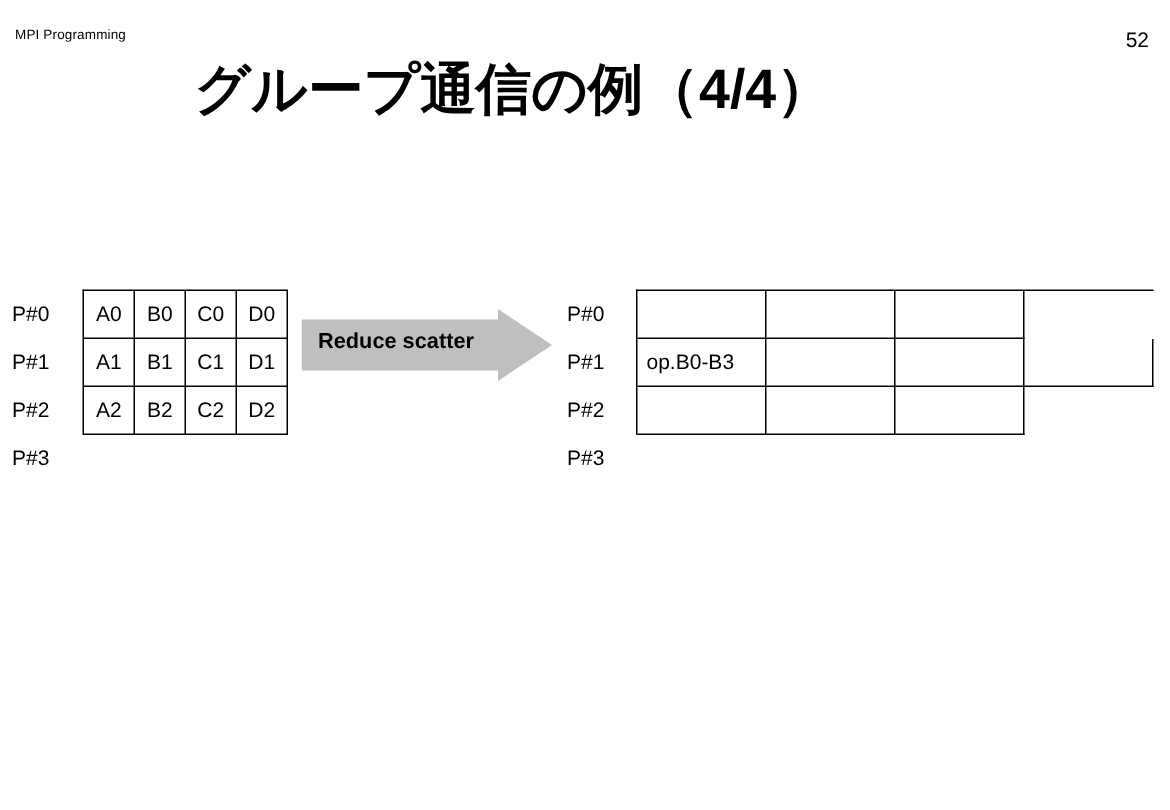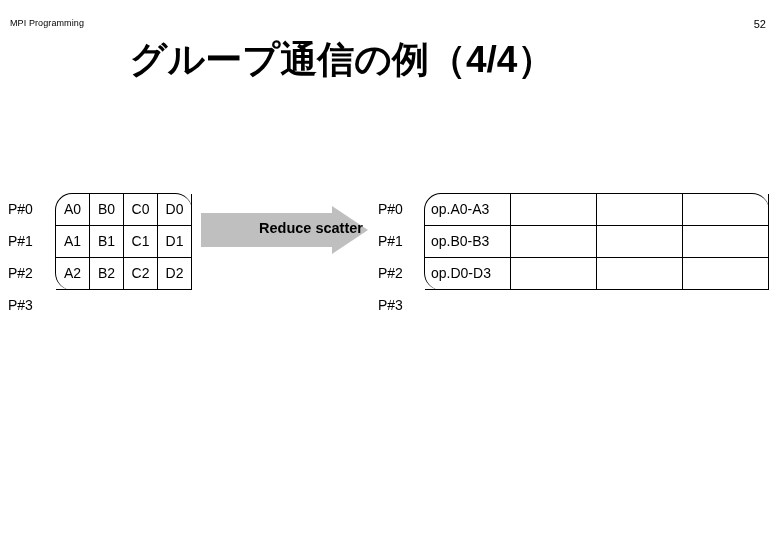--- a/index.html
+++ b/index.html
@@ -30,21 +30,21 @@
     top: 2px;
     font-size: 9px;
     font-weight: normal;
     letter-spacing: 0.1px;
     white-space: nowrap;
   }
   .header-page {
     position: absolute;
     right: 14px;
     top: 2px;
-    font-size: 11px;
+    font-size: 14px;
     font-weight: normal;
   }
 
   
   .slide-title {
     position: absolute;
     top: 38px;
     left: 0;
     width: 684px;
     text-align: center;
@@ -80,21 +80,20 @@
     white-space: nowrap;
   }
 
   
   .grid {
     position: absolute;
     border-top: 1px solid #000;
     border-left: 1px solid #000;
     background: #fff;
     box-sizing: border-box;
-    border-radius: 17px;
   }
   .grid.left  { left: 55px;  top: 193px; }
   .grid.right { left: 424px; top: 193px; }
   .grid-row {
     display: flex;
   }
   .cell {
     height: 32px;
     box-sizing: border-box;
     border-right: 1px solid #000;
@@ -122,21 +121,20 @@
   .arrow-label {
     position: absolute;
     left: 212px;
     top: 218px;
     width: 140px;
     font-size: 14.5px;
     font-weight: bold;
     text-align: left;
     line-height: 20px;
     white-space: nowrap;
-    margin-left: 47px;
   }
 </style>
 </head>
 <body>
 
 <div class="slide-header">
   <div class="header-title">MPI Programming</div>
   <div class="header-page">52</div>
 </div>
 
@@ -181,32 +179,30 @@
 
   <div class="proc-labels right">
     <div class="proc-label">P#0</div>
     <div class="proc-label">P#1</div>
     <div class="proc-label">P#2</div>
     <div class="proc-label">P#3</div>
   </div>
 
   <div class="grid right">
     <div class="grid-row">
-      <div class="cell">op.A0-A3</div>
       <div class="cell"></div>
       <div class="cell"></div>
       <div class="cell"></div>
     </div>
     <div class="grid-row">
       <div class="cell">op.B0-B3</div>
       <div class="cell"></div>
       <div class="cell"></div>
       <div class="cell"></div>
     </div>
     <div class="grid-row">
-      <div class="cell">op.D0-D3</div>
       <div class="cell"></div>
       <div class="cell"></div>
       <div class="cell"></div>
     </div>
   </div>
 
 </div>
 
 </body></html>

